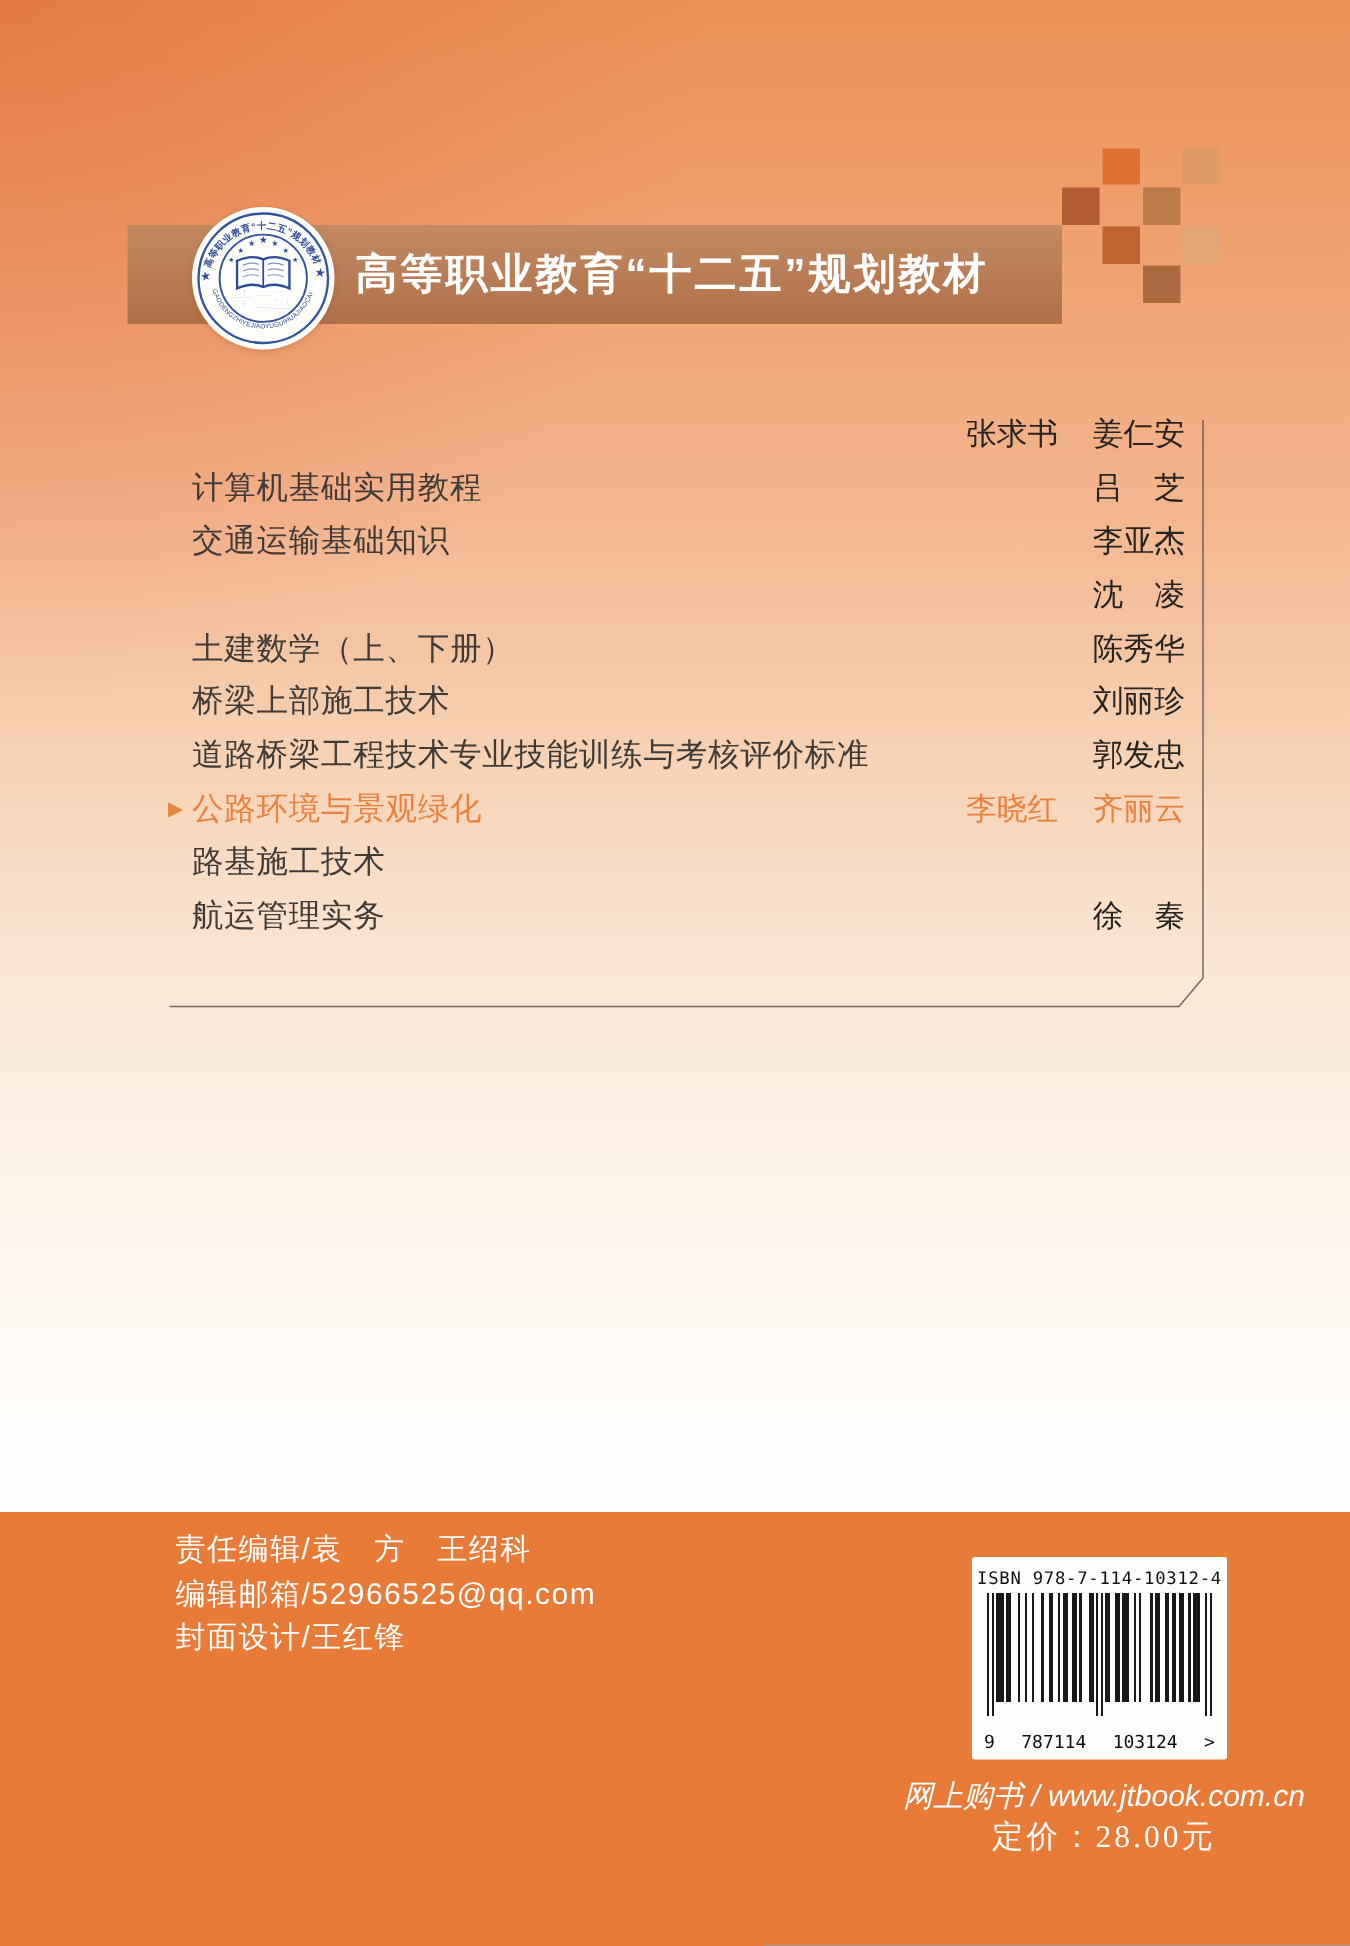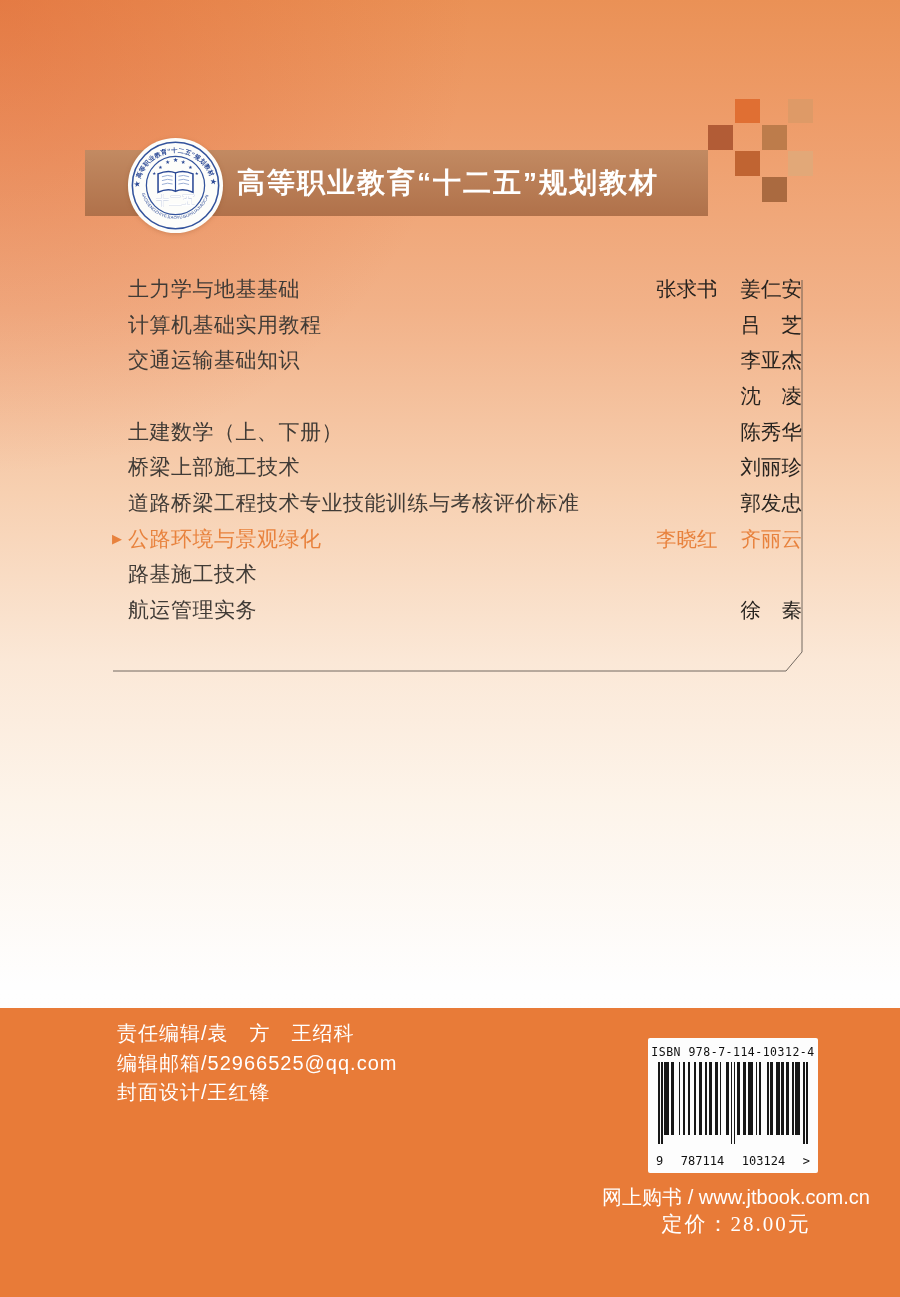--- a/index.html
+++ b/index.html
@@ -25,21 +25,21 @@
   .banner{position:absolute;left:85px;top:150px;width:623px;height:66px;box-sizing:border-box;
     background:linear-gradient(180deg,#c28a62,#b0714a);display:flex;align-items:center;padding-left:152px;}
   .banner-text{color:#ffffff;font-size:28px;font-weight:bold;letter-spacing:2px;white-space:nowrap;}
   .logo{position:absolute;left:127px;top:137px;width:97px;height:97px;filter:drop-shadow(0 1px 2px rgba(120,60,20,.25));}
   
   .book-list{position:absolute;left:112px;top:271px;width:690px;}
   .book-row{display:flex;align-items:center;height:35.7px;}
   .arrow{width:16px;flex:0 0 16px;font-size:13px;color:#e8823d;visibility:hidden;line-height:1;}
   .book-row.highlight .arrow{visibility:visible;}
   .book-title{font-size:21px;color:#403b36;letter-spacing:.5px;white-space:nowrap;}
-  .book-authors{margin-left:auto;display:flex;gap:23px;
+  .book-authors{margin-left:auto;display:flex;gap:23px;padding-right:12px;
     font-family:Liberation Mono, monospace;font-size:20.5px;color:#27231f;white-space:nowrap;}
   .book-row.highlight .book-title,
   .book-row.highlight .book-authors{color:#e8823d;}
   .panel-border{position:absolute;left:0;top:0;pointer-events:none;}
   
   .notice{position:absolute;left:121px;top:721px;width:676px;height:102px;box-sizing:border-box;
     border:2px solid #e26d55;border-radius:16px;background:rgba(255,253,249,.6);}
   .bulb{position:absolute;left:12px;top:10px;width:40px;height:72px;}
   .bulb-glass{width:36px;height:40px;margin:4px auto 0;border-radius:50% 50% 46% 46%;
     background:radial-gradient(circle at 50% 32%,#fff7c2 0%,#f9d468 40%,#f1a63f 72%,#ea8f33 100%);}
@@ -55,21 +55,21 @@
   .credits{position:absolute;left:117px;top:1019px;color:#fff;font-size:20px;line-height:29.5px;letter-spacing:1px;}
   .credit-line{white-space:nowrap;}
   .barcode-box{position:absolute;left:648px;top:1038px;width:170px;height:135px;background:#fdfdfd;border-radius:2px;}
   .isbn-line{font-family:"DejaVu Sans Mono",monospace;font-size:11.5px;letter-spacing:.5px;
     text-align:center;padding-top:7px;color:#101010;white-space:nowrap;}
   .bars{display:block;margin:3px auto 0;}
   .bars rect{fill:#181818;}
   .ean-digits{position:absolute;left:8px;right:8px;bottom:5px;display:flex;justify-content:space-between;
     font-family:"DejaVu Sans Mono",monospace;font-size:12px;color:#101010;}
   .buy-line{position:absolute;left:590px;top:1184px;width:292px;text-align:center;color:#fff;
-    font-size:20px;white-space:nowrap;}
+    font-size:20px;white-space:nowrap;font-style:italic;}
   .price-line{position:absolute;left:590px;top:1210px;width:292px;text-align:center;color:#fff;
     font-family:"Liberation Serif",serif;font-size:21px;letter-spacing:2px;white-space:nowrap;}
 </style>
 </head>
 <body>
 
 <div class="page">
   <div class="corner-tint"></div>
 
   <div class="mosaic">
@@ -113,21 +113,20 @@
       <path d="M32,38 Q42,33.5 50,37 Q58,33.5 68,38 L68,57 Q58,52.5 50,56 Q42,52.5 32,57 Z" fill="#ffffff" stroke="#2c4a96" stroke-width="1.6"></path>
       <line x1="50" y1="37" x2="50" y2="56" stroke="#2c4a96" stroke-width="1.2"></line>
       <path d="M36,41 Q42,38.5 47,40.5 M36,45 Q42,42.5 47,44.5 M36,49 Q42,46.5 47,48.5 M53,40.5 Q58,38.5 64,41 M53,44.5 Q58,42.5 64,45 M53,48.5 Q58,46.5 64,49" fill="none" stroke="#7f97c8" stroke-width=".8"></path>
     </g>
     <text x="50" y="70" text-anchor="middle" font-size="13.5" font-weight="bold" fill="#2c4a96" stroke="#ffffff" stroke-width=".45">十二五</text>
   </svg>
 
   <div class="book-list" id="book-rows">
   <div class="book-row">
     <span class="arrow">▶</span>
-    <span class="book-title">土力学与地基基础</span>
     <span class="book-authors">
           <span>张求书</span>
           <span>姜仁安</span>
         </span>
   </div>
 
   <div class="book-row">
     <span class="arrow">▶</span>
     <span class="book-title">计算机基础实用教程</span>
     <span class="book-authors">

